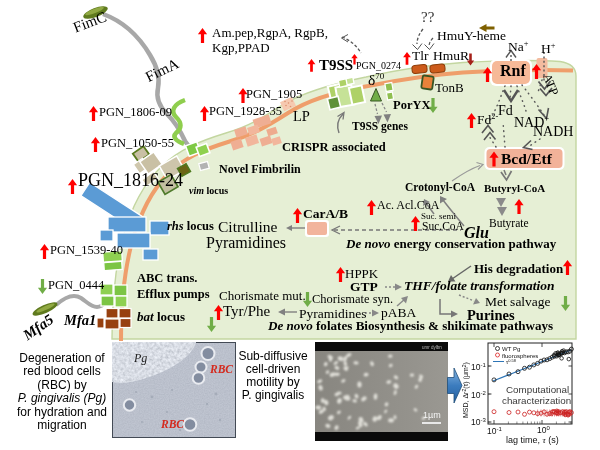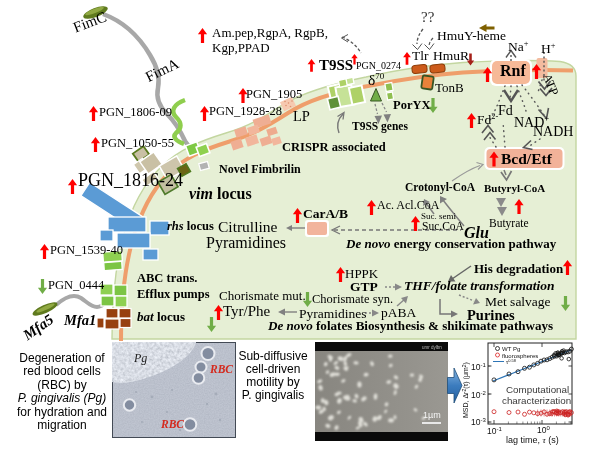--- a/index.html
+++ b/index.html
@@ -243,37 +243,37 @@
 <use href="#gdn" x="307.5" y="292"></use>
 <use href="#gdn" x="565.5" y="296"></use>
 </g>
 <use href="#gdn" transform="translate(470.5,53.5) scale(0.8)" fill="#a52019"></use>
 </svg>
 
 <div class="t" style="left:73px;top:15px;font-size:15px;transform:rotate(-21deg)">FimC</div>
 <div class="t" style="left:145px;top:63px;font-size:15px;transform:rotate(-26deg)">FimA</div>
 <div class="t" style="left:212px;top:26px;font-size:13px;line-height:14.5px">Am.pep,RgpA, RgpB,<br>Kgp,PPAD</div>
 <div class="t" style="left:246px;top:88px;font-size:12.5px">PGN_1905</div>
-<div class="t" style="left:209px;top:105px;font-size:12.5px">PGN_1928-28</div>
+<div class="t" style="left:209px;top:105px;font-size:12.5px">PGN_1928-35</div>
 <div class="t" style="left:99px;top:106px;font-size:12.5px">PGN_1806-09</div>
 <div class="t" style="left:101px;top:137px;font-size:12.5px">PGN_1050-55</div>
 <div class="t" style="left:78px;top:171px;font-size:18px">PGN_1816-24</div>
 <div class="t" style="left:50px;top:244px;font-size:12.5px">PGN_1539-40</div>
 <div class="t" style="left:48px;top:279px;font-size:12.5px">PGN_0444</div>
 <div class="t b i" style="left:22px;top:320px;font-size:15px;transform:rotate(-35deg)">Mfa5</div>
 <div class="t b i" style="left:64px;top:313px;font-size:14.5px">Mfa1</div>
 <div class="t b" style="left:319px;top:58px;font-size:15px">T9SS</div>
 <div class="t" style="left:356px;top:61px;font-size:10px">PGN_0274</div>
 <div class="t" style="left:368px;top:72px;font-size:15.5px">δ<sup style="font-size:9px">70</sup></div>
 <div class="t b" style="left:393px;top:99px;font-size:12.5px">PorYX</div>
 <div class="t b u" style="left:352px;top:120px;font-size:11.5px">T9SS genes</div>
 <div class="t b" style="left:282px;top:141px;font-size:12.5px">CRISPR associated</div>
 <div class="t b" style="left:219px;top:163px;font-size:12px">Novel Fimbrilin</div>
 <div class="t" style="left:293px;top:109px;font-size:14.5px">LP</div>
-<div class="t b" style="left:189px;top:186px;font-size:16px"><span class="i">vim</span> locus</div>
+<div class="t b" style="left:189px;top:186px;font-size:10px"><span class="i">vim</span> locus</div>
 <div class="t b" style="left:167px;top:220px;font-size:12.5px"><span class="i">rhs</span> locus</div>
 <div class="t b" style="left:137px;top:272px;font-size:12.5px">ABC trans.</div>
 <div class="t b" style="left:137px;top:288px;font-size:12.5px">Efflux pumps</div>
 <div class="t b" style="left:137px;top:310px;font-size:13px"><span class="i">bat</span> locus</div>
 <div class="t" style="left:421px;top:10px;font-size:15px;color:#333">??</div>
 <div class="t" style="left:437px;top:29px;font-size:13.5px">HmuY-heme</div>
 <div class="t" style="left:412px;top:49px;font-size:13.5px">Tlr</div>
 <div class="t" style="left:433px;top:49px;font-size:13.5px">HmuR</div>
 <div class="t" style="left:435px;top:81px;font-size:13px">TonB</div>
 <div class="t" style="left:508px;top:40px;font-size:13.5px">Na<sup>+</sup></div>

